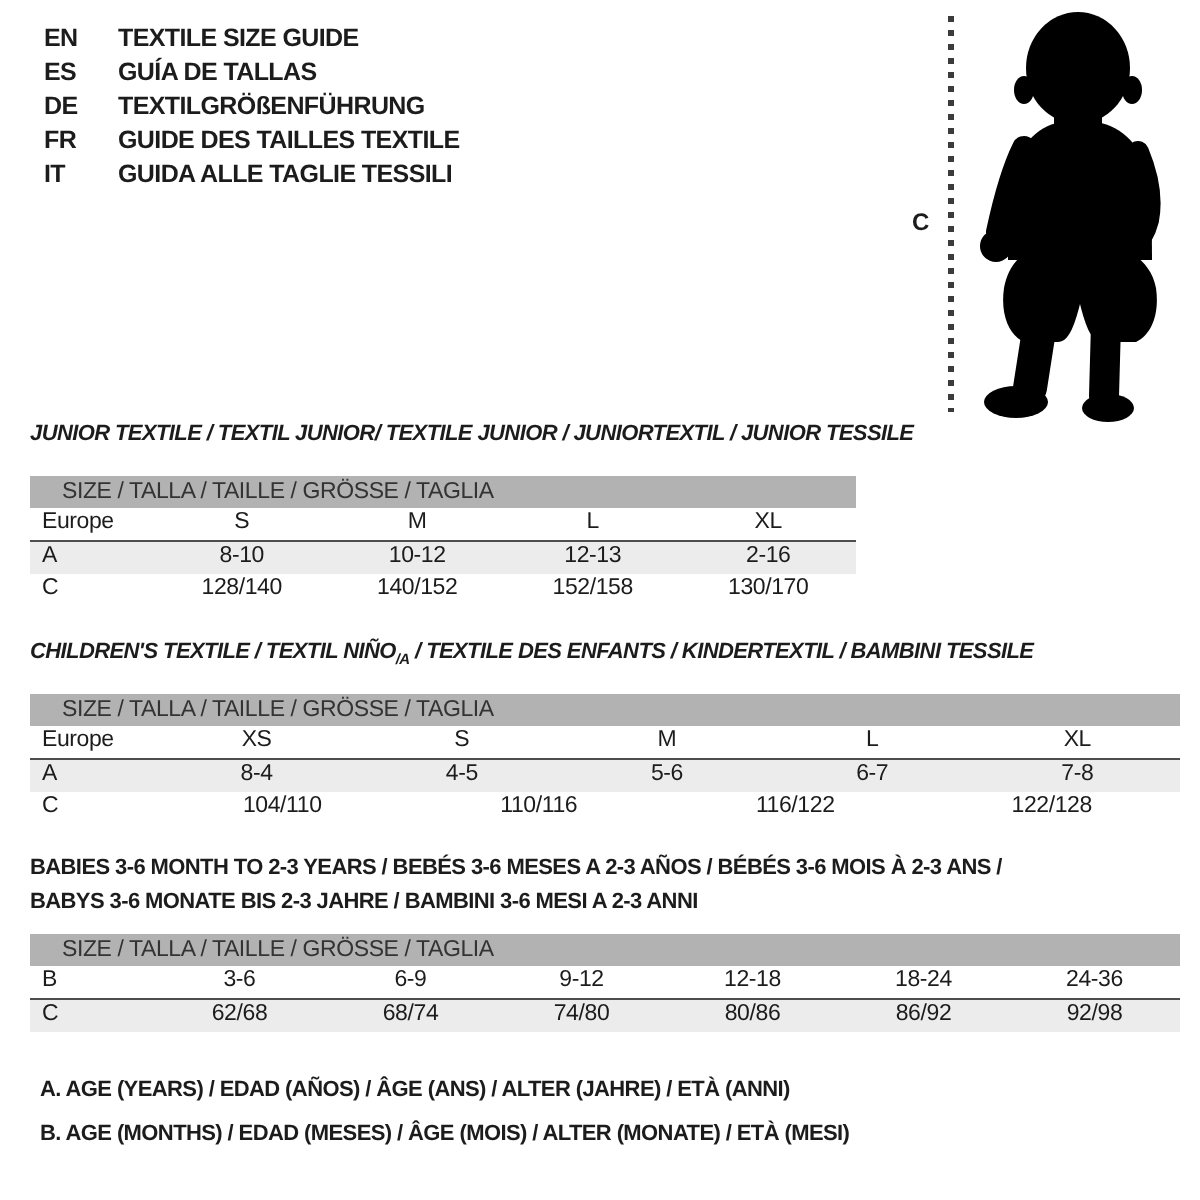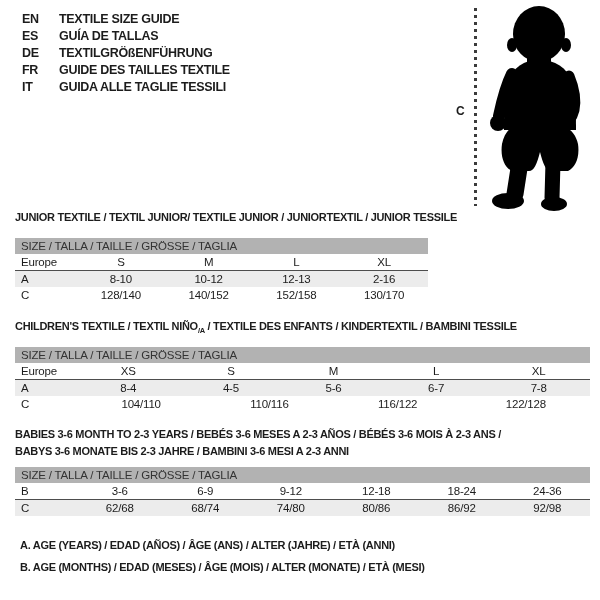--- a/index.html
+++ b/index.html
@@ -20,27 +20,27 @@
 
   
   .dotted-line {
     position:absolute; left:474px; top:8px; width:3px; height:198px;
     background:repeating-linear-gradient(to bottom, #3b3b3b 0 3px, transparent 3px 7px);
   }
   .measure-c { position:absolute; left:456px; top:104px; font-weight:bold; font-size:12px; }
   .toddler { position:absolute; left:487px; top:4px; }
 
   
-  .sec-title { position:absolute; left:15px; font-weight:bold; font-size:11px; letter-spacing:-0.3px; white-space:nowrap; }
+  .sec-title { position:absolute; left:15px; font-weight:bold; font-size:11px; letter-spacing:-0.3px; white-space:nowrap;font-style:italic; }
   .sub { font-size:7.5px; vertical-align:sub; }
 
   
   .sizetable { position:absolute; left:15px; font-size:11.5px; }
-  .size-bar { background:#b2b2b2; height:16px; line-height:16px; padding-left:6px; color:#333333; }
-  .t-row { display:flex; height:16px; line-height:15px; align-items:center; }
+  .size-bar { background:#b2b2b2; height:16px; line-height:16px; padding-left:16px; color:#333333; }
+  .t-row { display:flex; height:16px; line-height:15px; }
   .t-row .lbl { width:62px; padding-left:6px; }
   .t-row .cell { flex:1; text-align:center; }
   .row-head { border-bottom:1px solid #4d4d4d; height:17px; }
   .row-alt { background:#ececec; }
 
   .w-junior { width:413px; }
   .w-full  { width:575px; }
 
   
   .babies-title { position:absolute; left:15px; font-weight:bold; font-size:11px; letter-spacing:-0.3px; line-height:17px; white-space:nowrap; }

